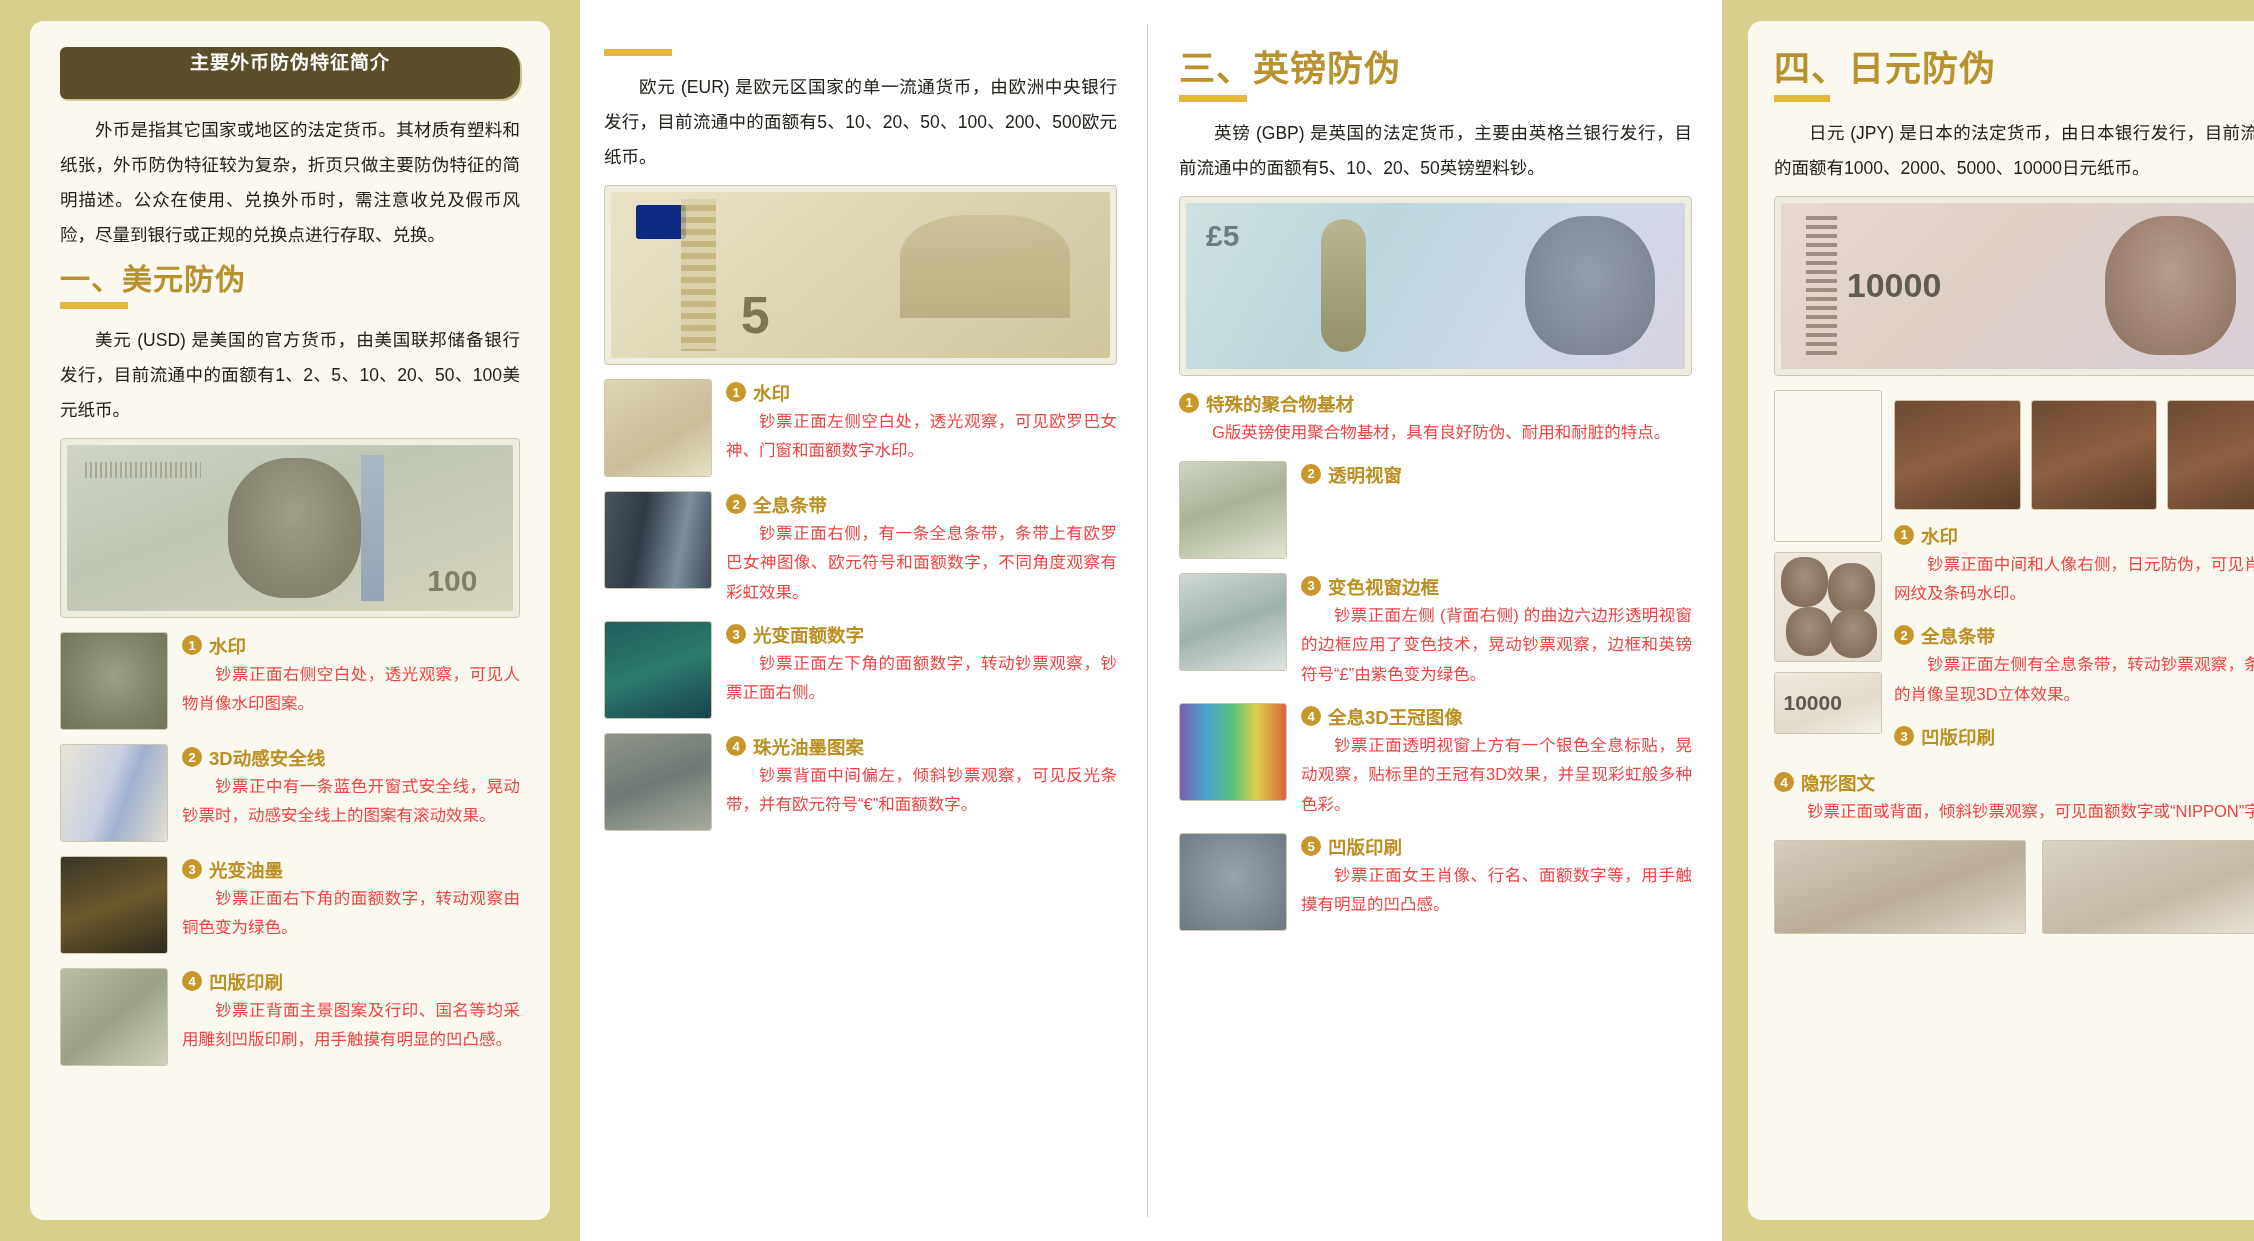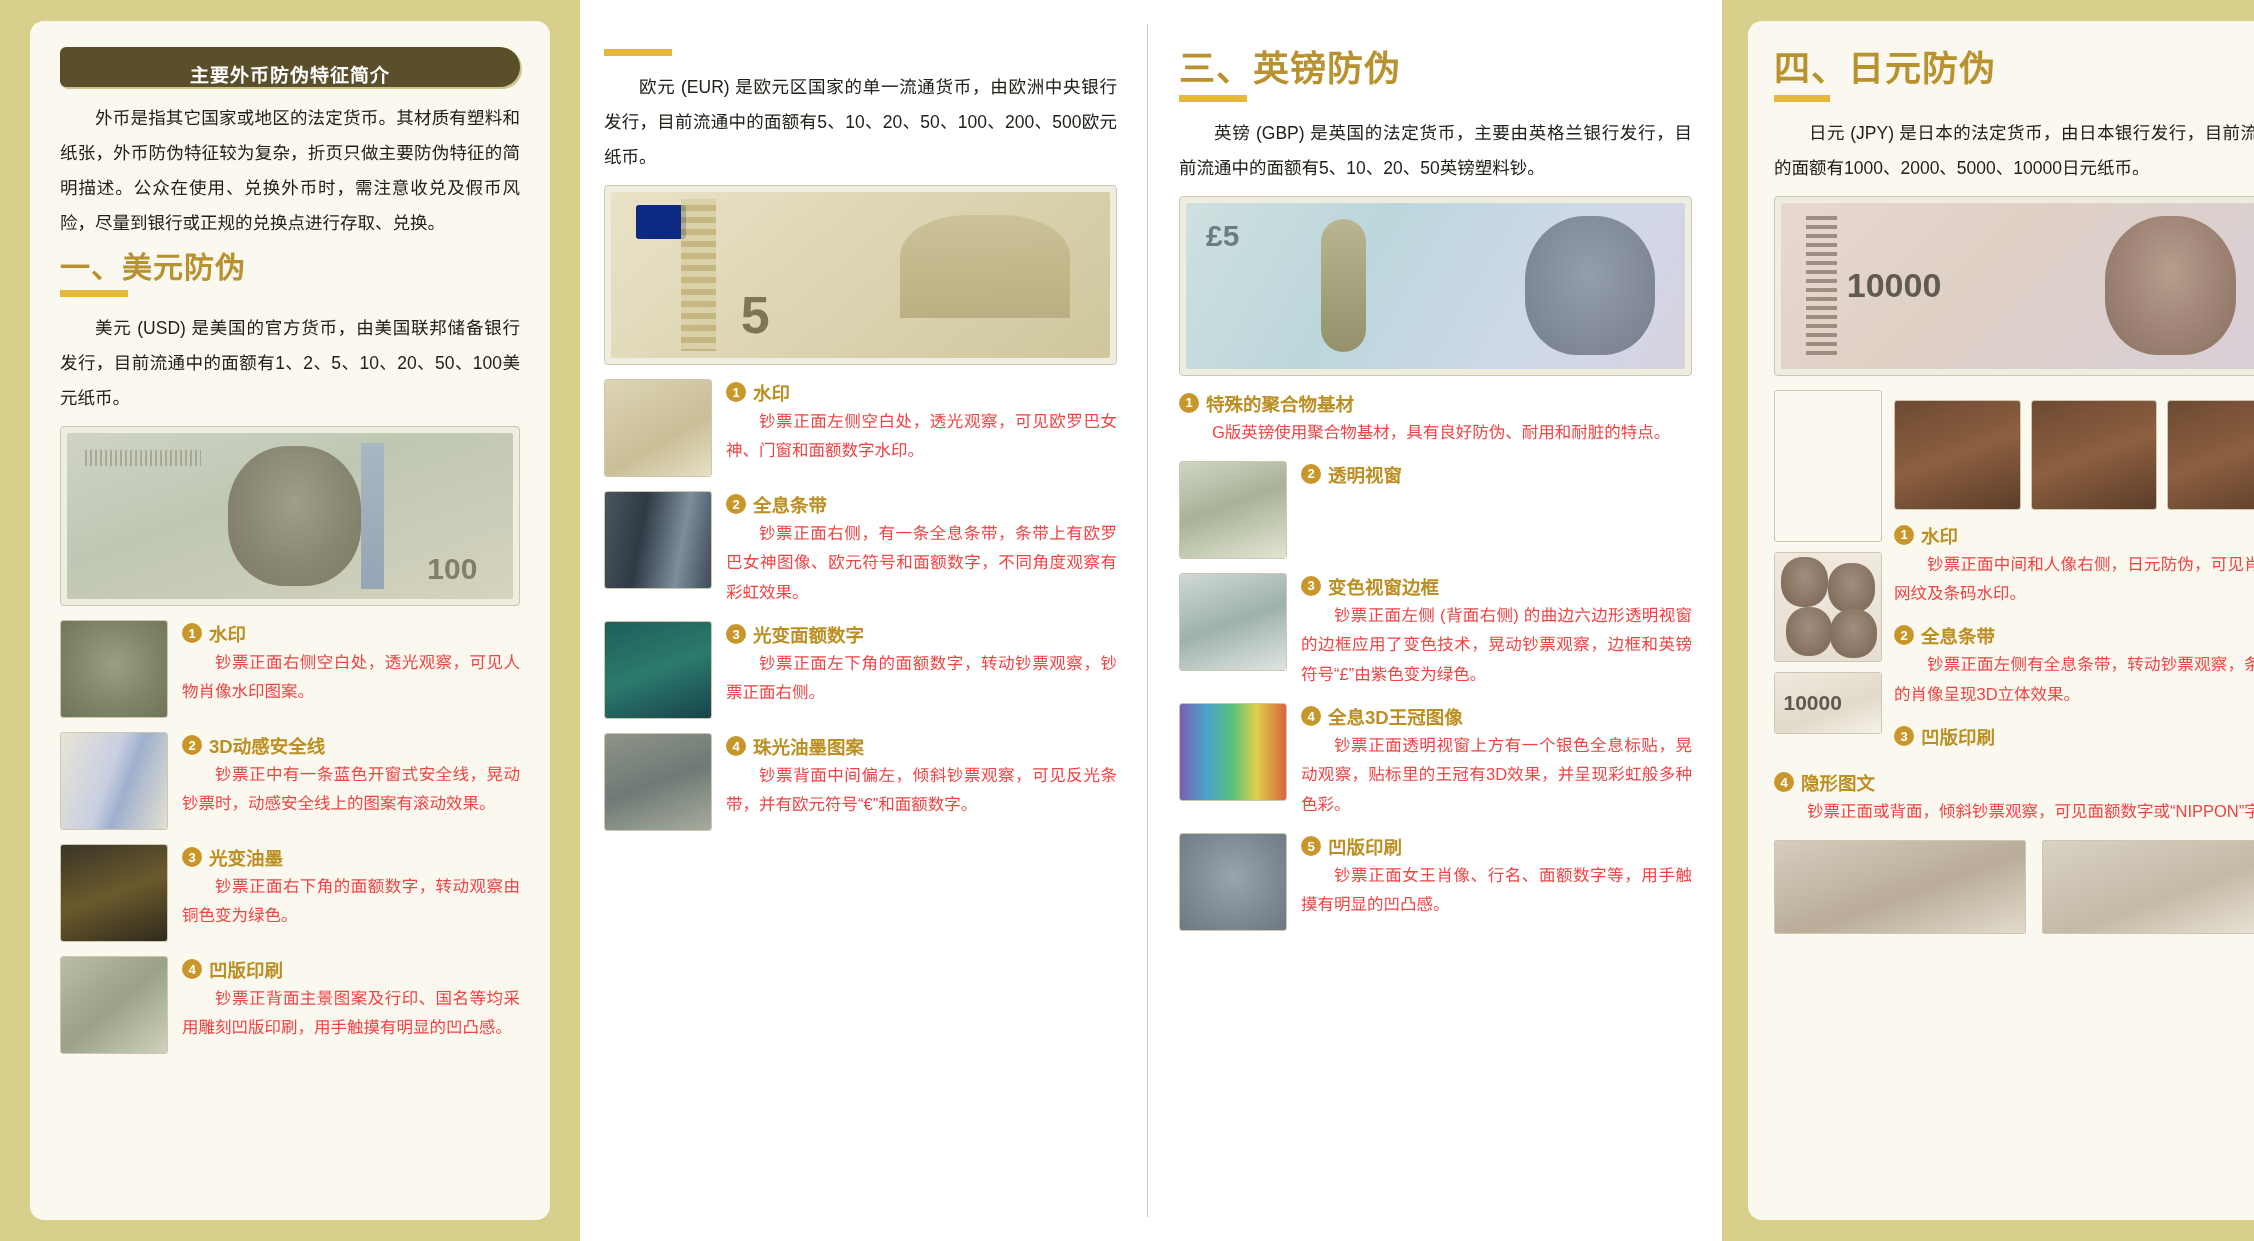--- a/index.html
+++ b/index.html
@@ -60,26 +60,26 @@
     bottom: 24px;
     width: 1px;
     background: #cfc9b4;
     z-index: 3;
   }
   .dv1 { left: 1147px; }
 
   
   .ribbon {
     position: relative;
-    height: 40px;
+    height: 52px;
     margin: 4px 0 14px 0;
     background: #5a4f2a;
     border-radius: 6px 20px 20px 6px;
     display: flex;
-    align-items: flex-end;
+    align-items: flex-start;
     justify-content: center;
     box-shadow: 2px 2px 0 #cfc390;
   }
   .ribbon-text {
     color: #ffffff;
     font-size: 19px;
     font-weight: bold;
     letter-spacing: 1px;
   }
 

